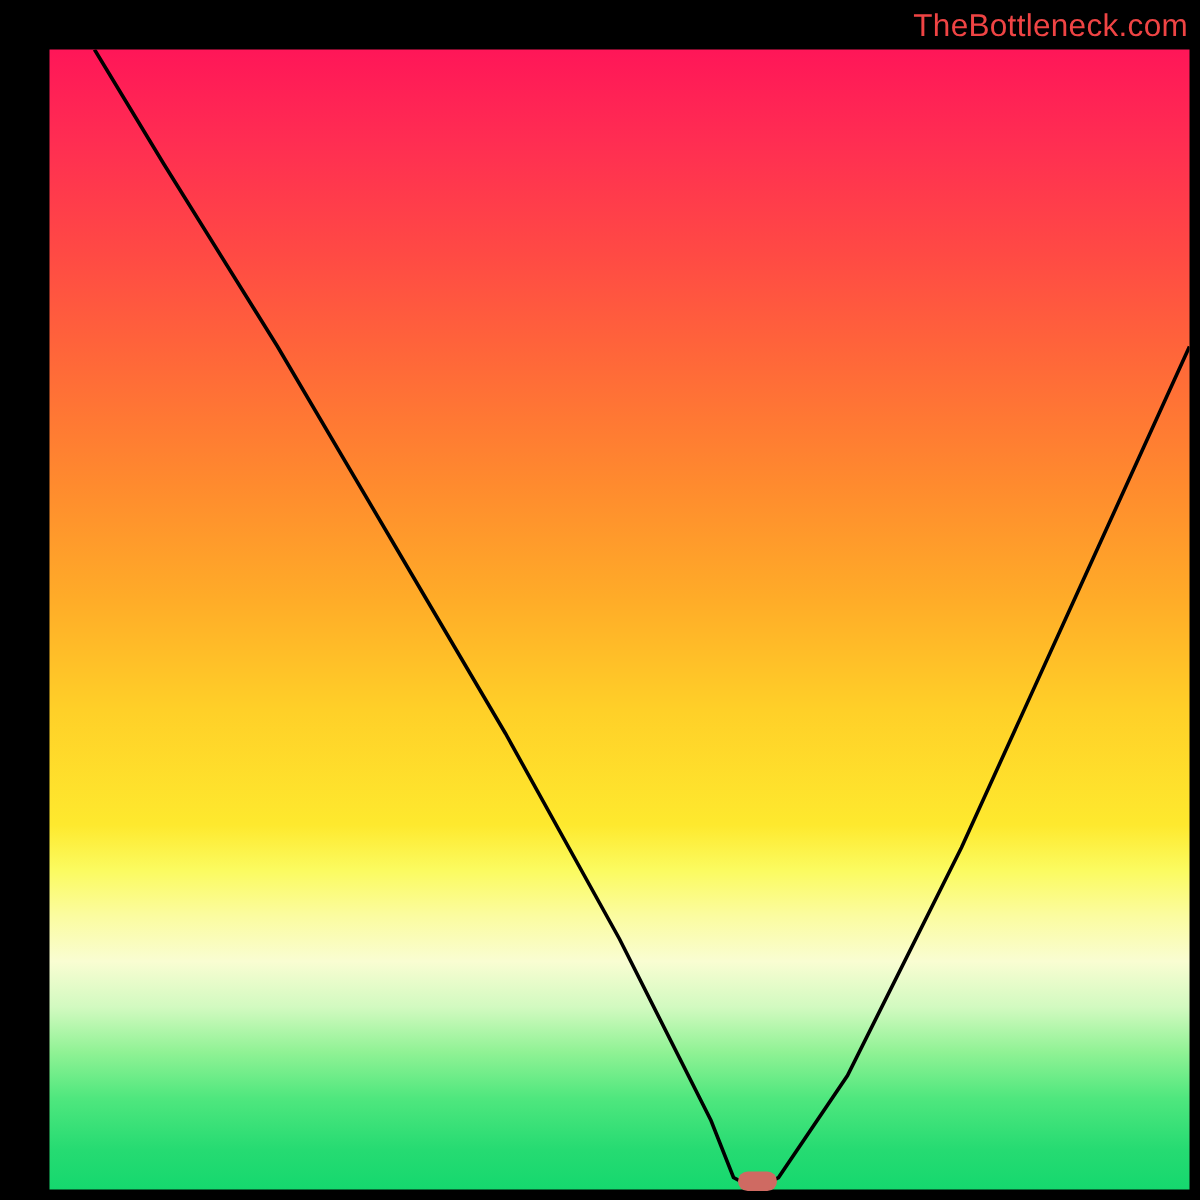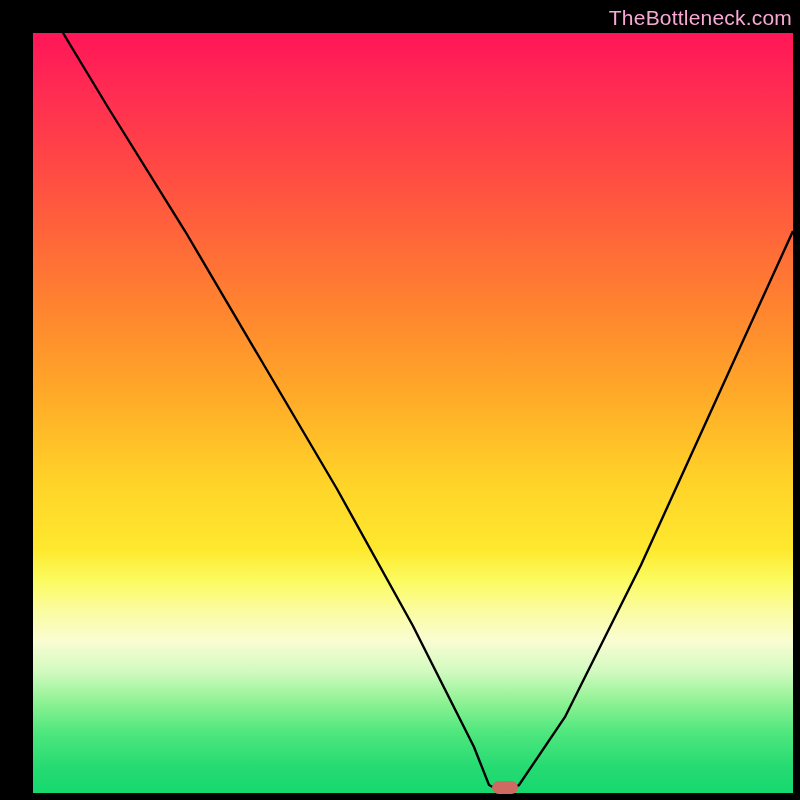--- a/index.html
+++ b/index.html
@@ -43,21 +43,21 @@
       #8ff294 88%,
       #4fe77e 92%,
       #26db72 96.5%,
       #15d86e 100%
     );
   }
   .watermark {
     position: absolute;
     top: 6px;
     right: 8px;
-    color: #f9a8d4;
+    color: #ef4444;
     font-size: 21px;
     letter-spacing: 0.2px;
     user-select: none;
   }
   svg.curve {
     position: absolute;
     left: 0;
     top: 0;
     width: 760px;
     height: 760px;

